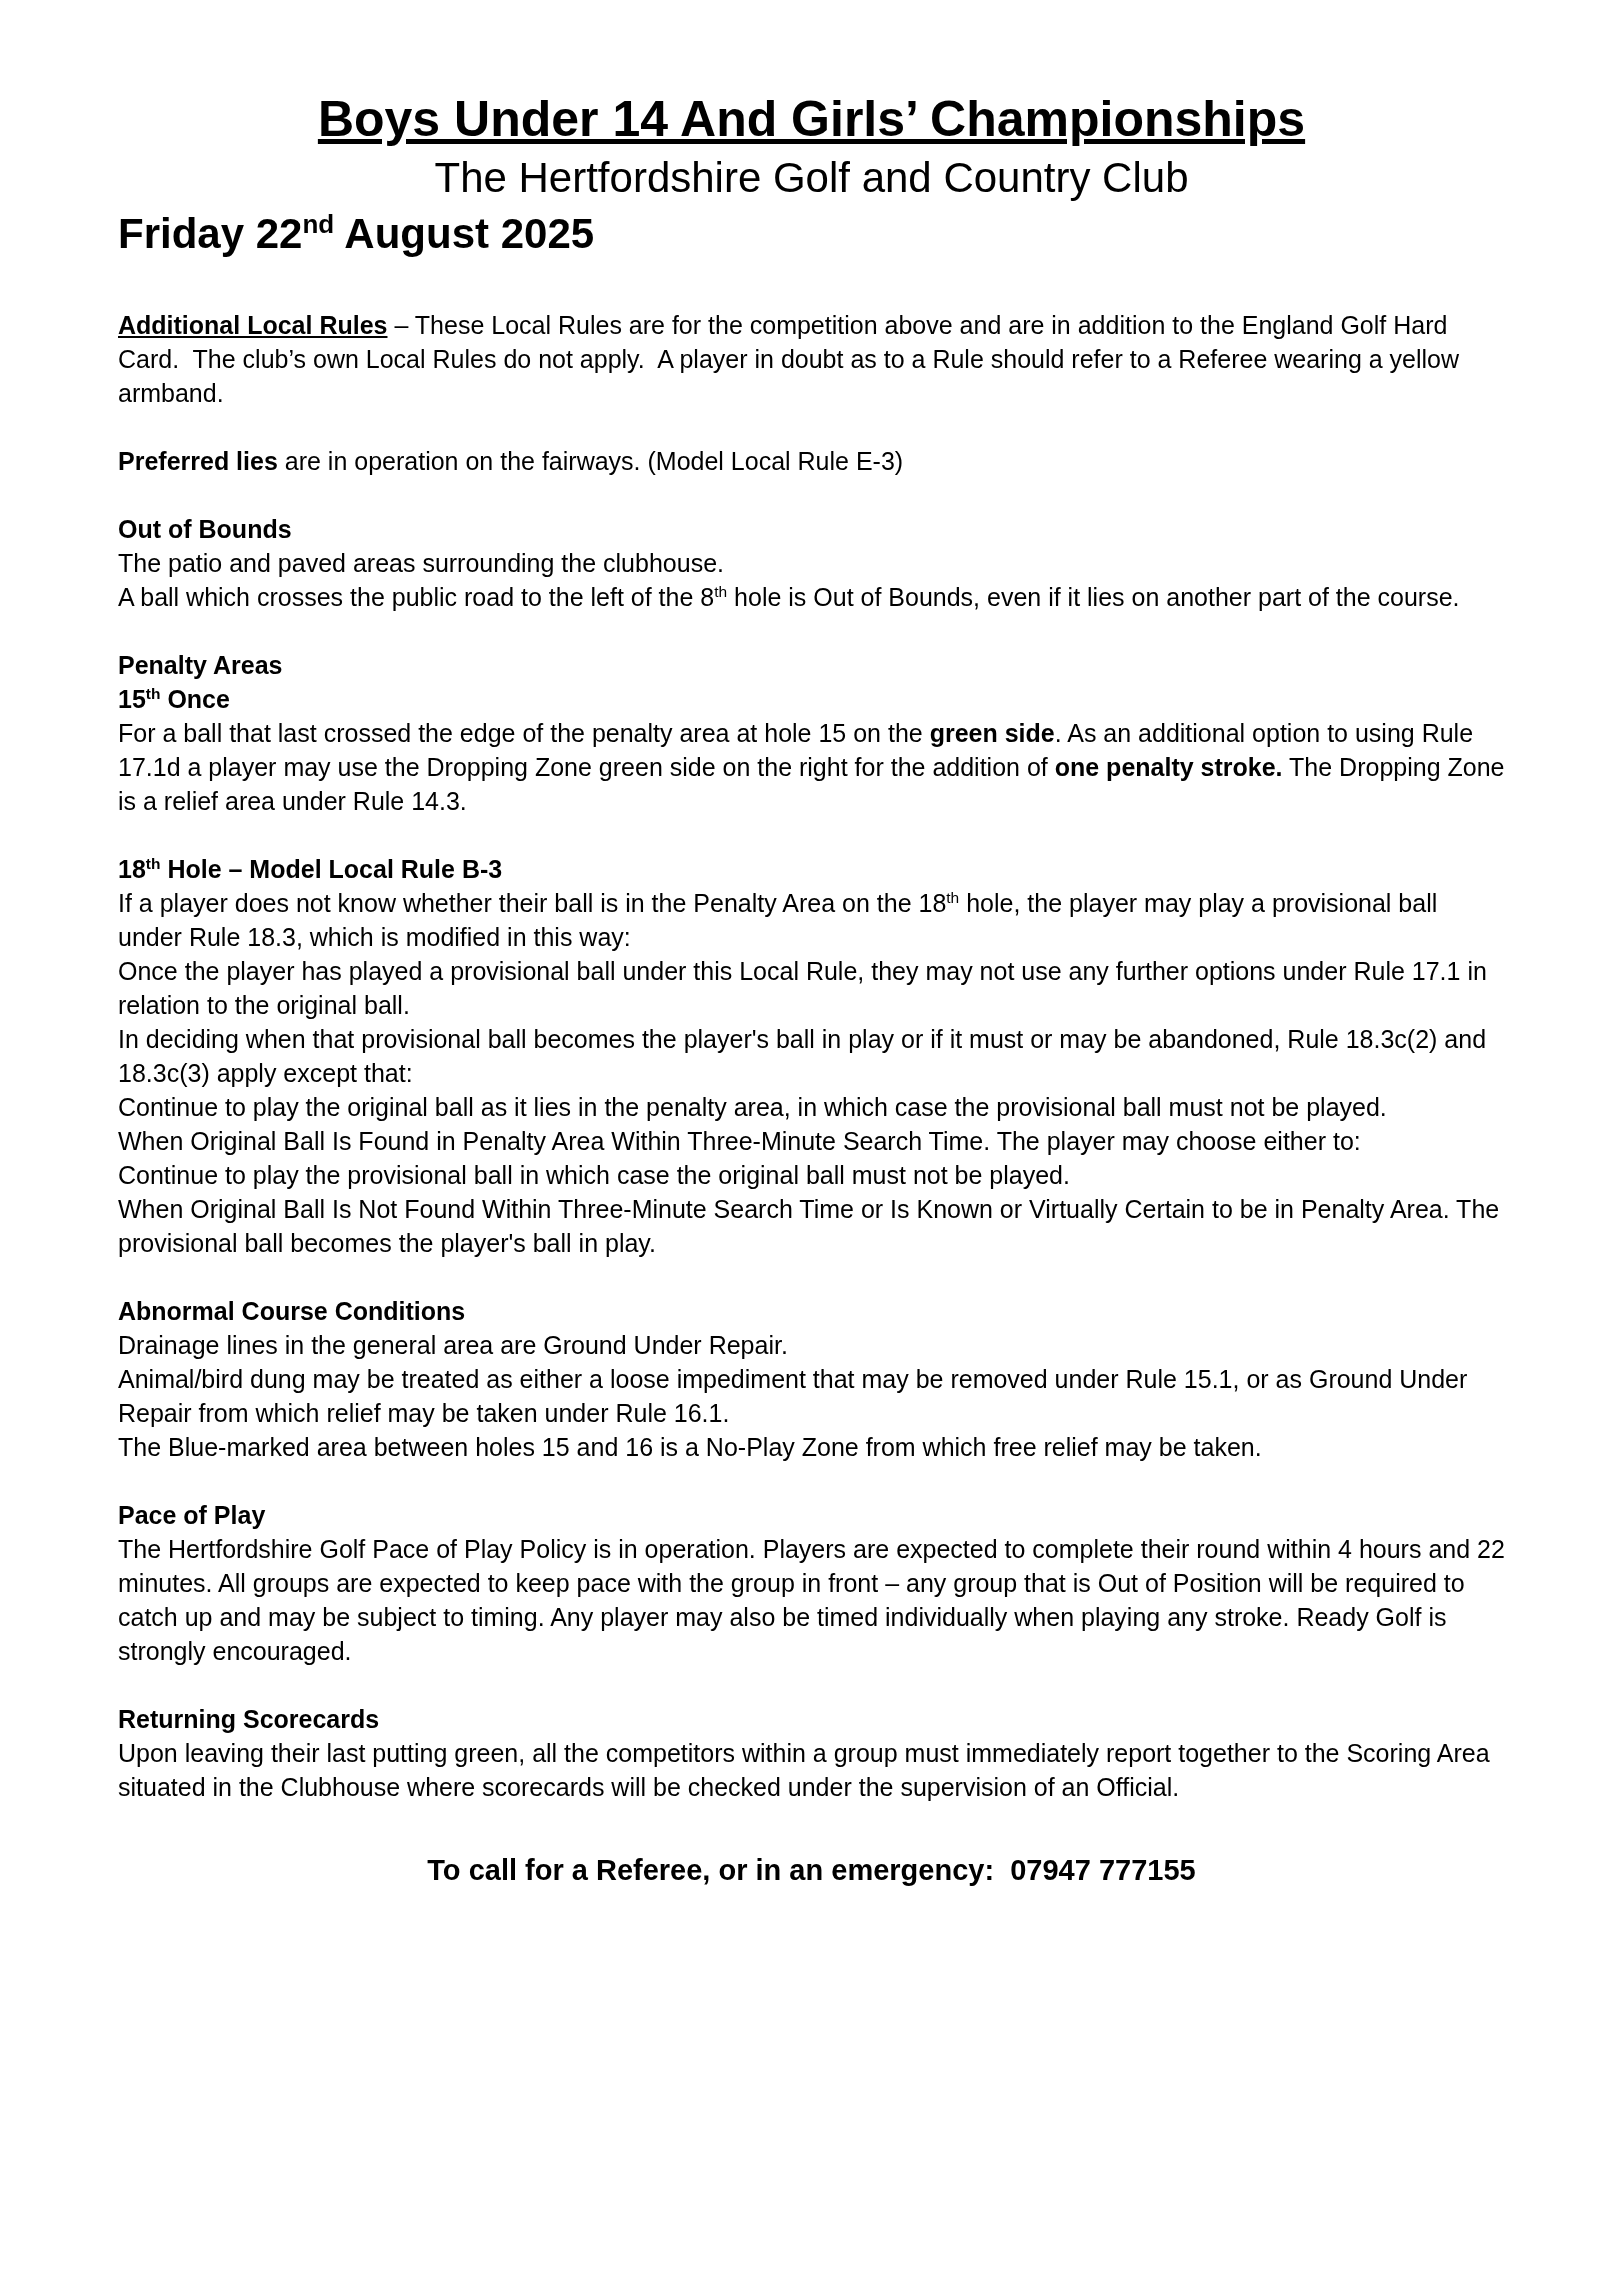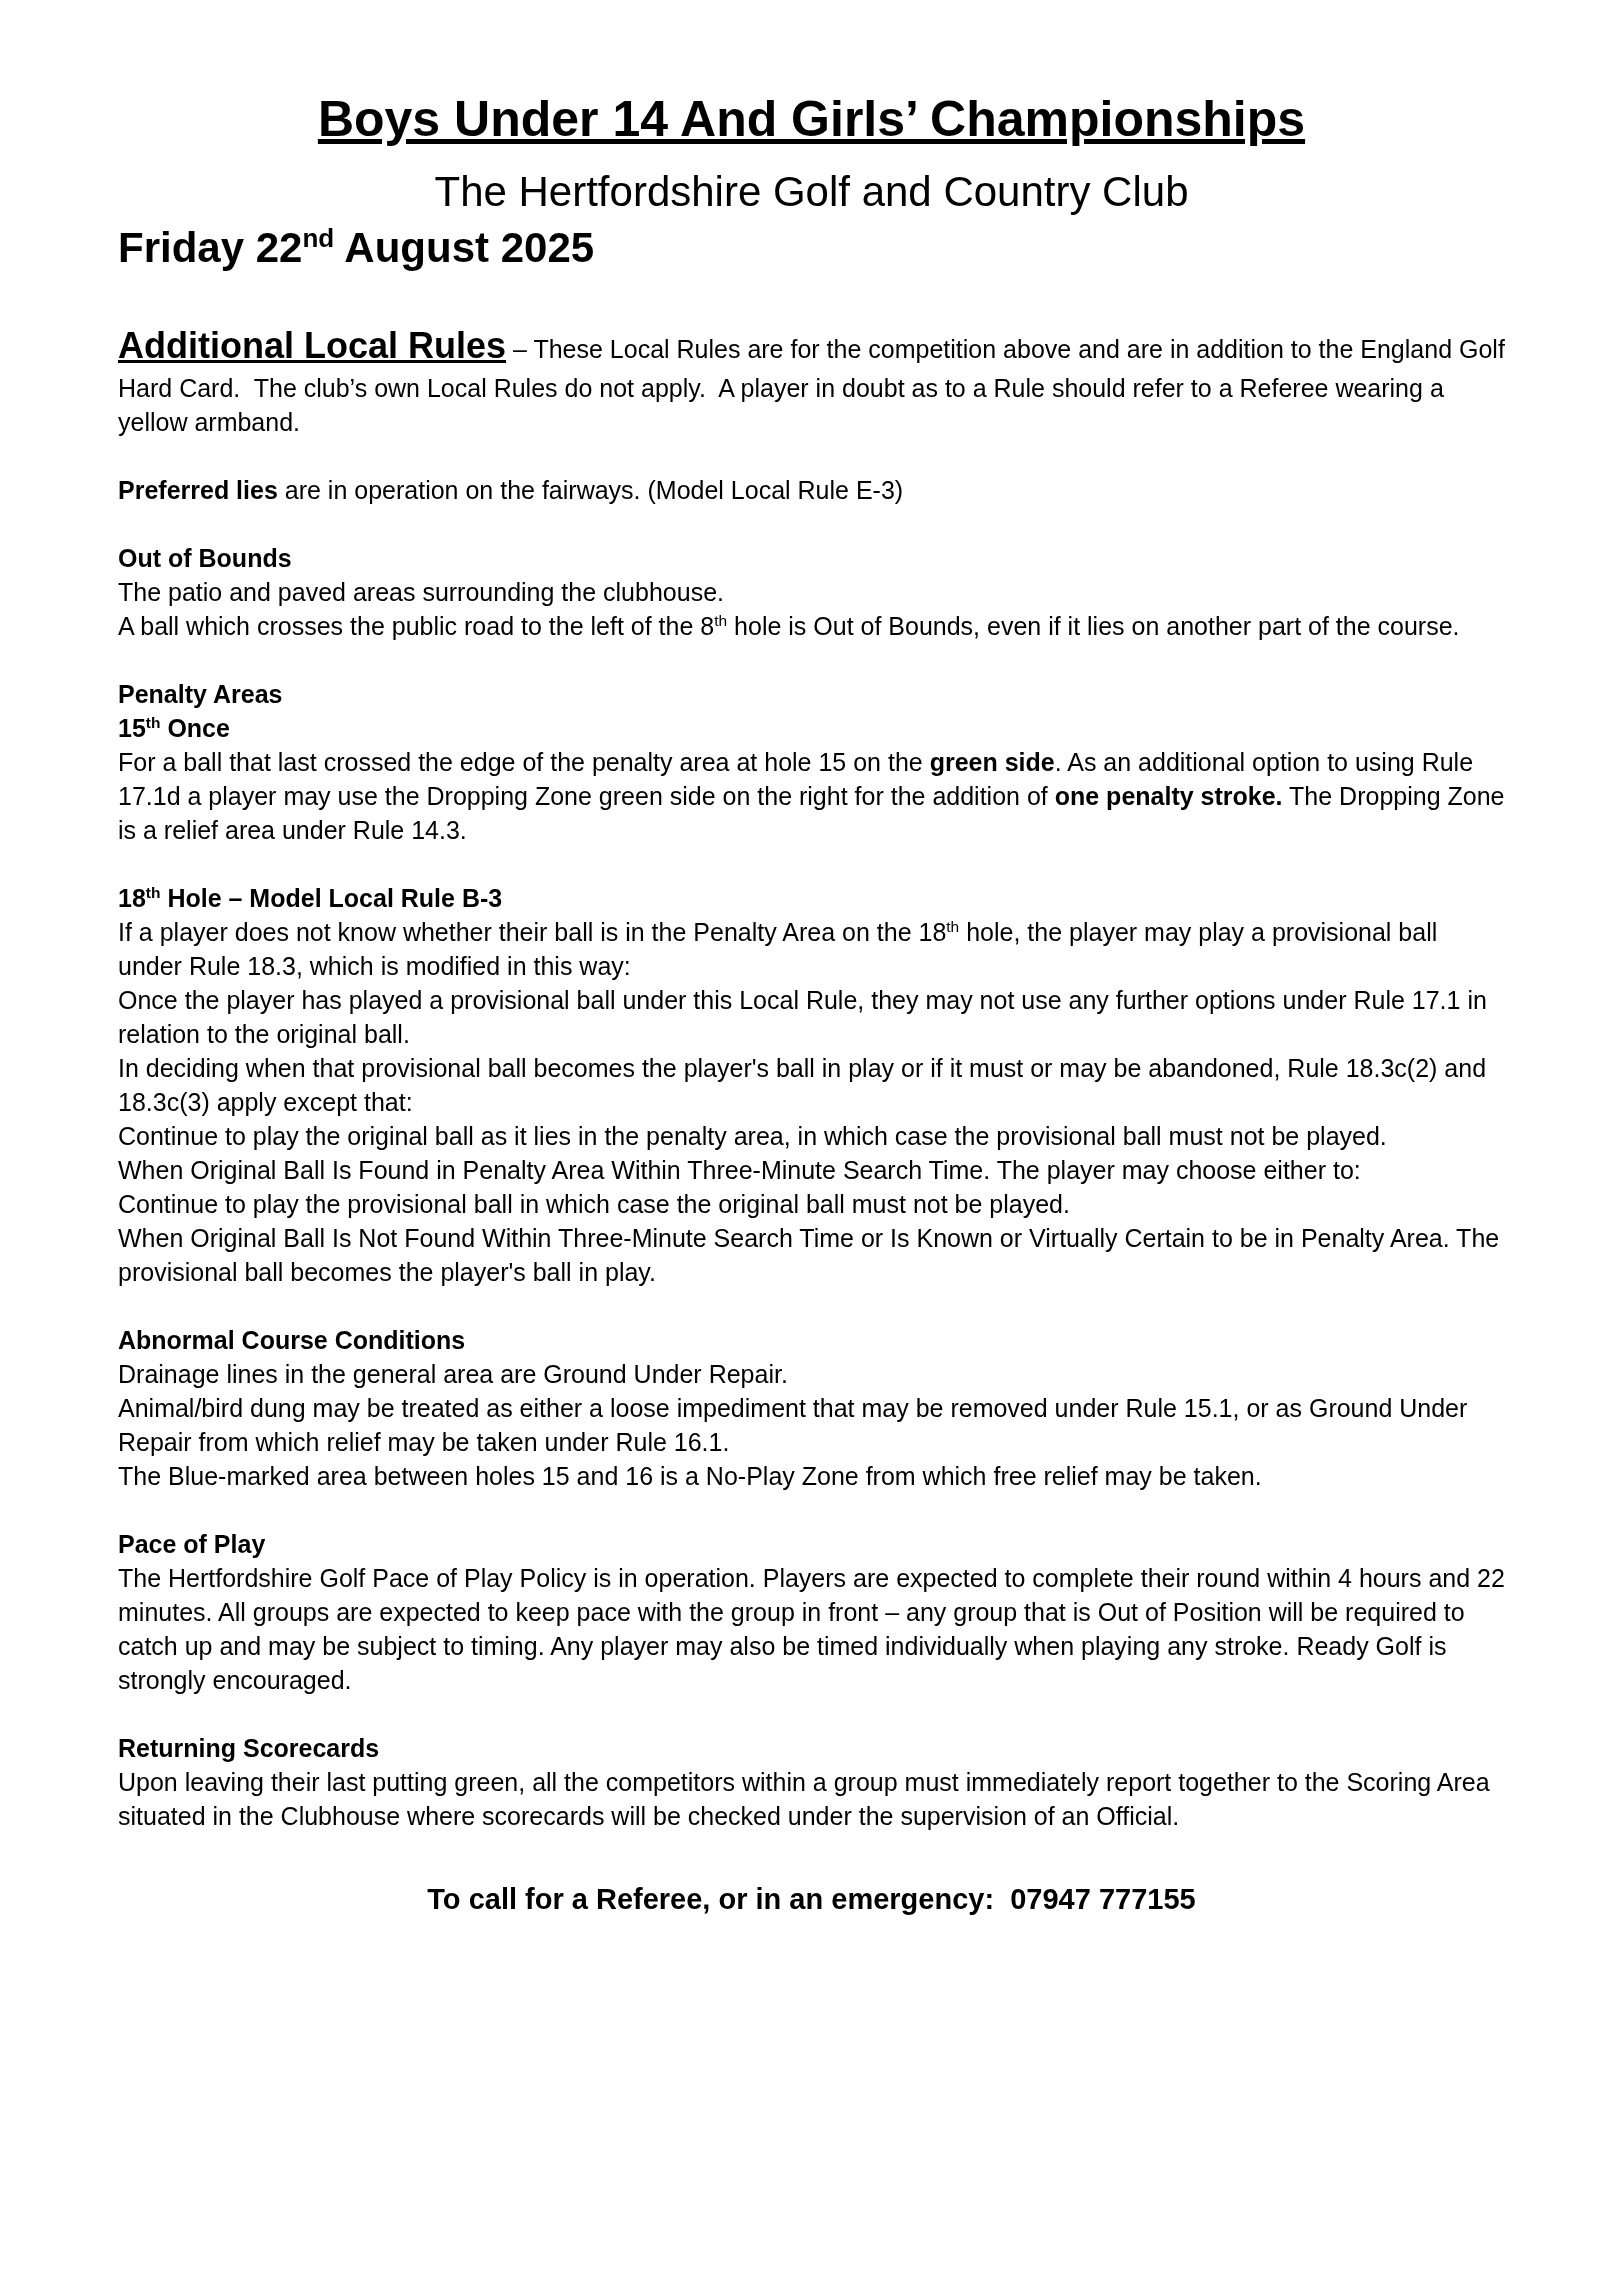--- a/index.html
+++ b/index.html
@@ -19,38 +19,38 @@
     font-size: 50px;
     font-weight: 700;
     text-decoration: underline;
     text-align: center;
     line-height: 1.15;
   }
   .subtitle {
     font-size: 42px;
     font-weight: 400;
     text-align: center;
-    margin-top: 19px;
+    margin-top: 5px;
     line-height: 1.15;
   }
   .date {
     font-size: 42px;
     font-weight: 700;
     text-align: left;
     margin-top: 8px;
     line-height: 1.15;
   }
   .intro { margin-top: 50px; }
   .section { margin-top: 34px; }
   h2, h3 { font-size: 25px; font-weight: 700; }
   p { white-space: pre-wrap; }
   sup { font-size: 0.62em; vertical-align: super; line-height: 0; }
   .seg-b { font-weight: 700; }
   .seg-u { text-decoration: underline; }
-  .seg-lg { font-size: 36px; }
+  .seg-lg { font-size: 25px; }
   .emergency {
     margin-top: 47px;
     font-size: 29px;
     font-weight: 700;
     text-align: center;
   }
 </style>
 </head>
 <body>
 

